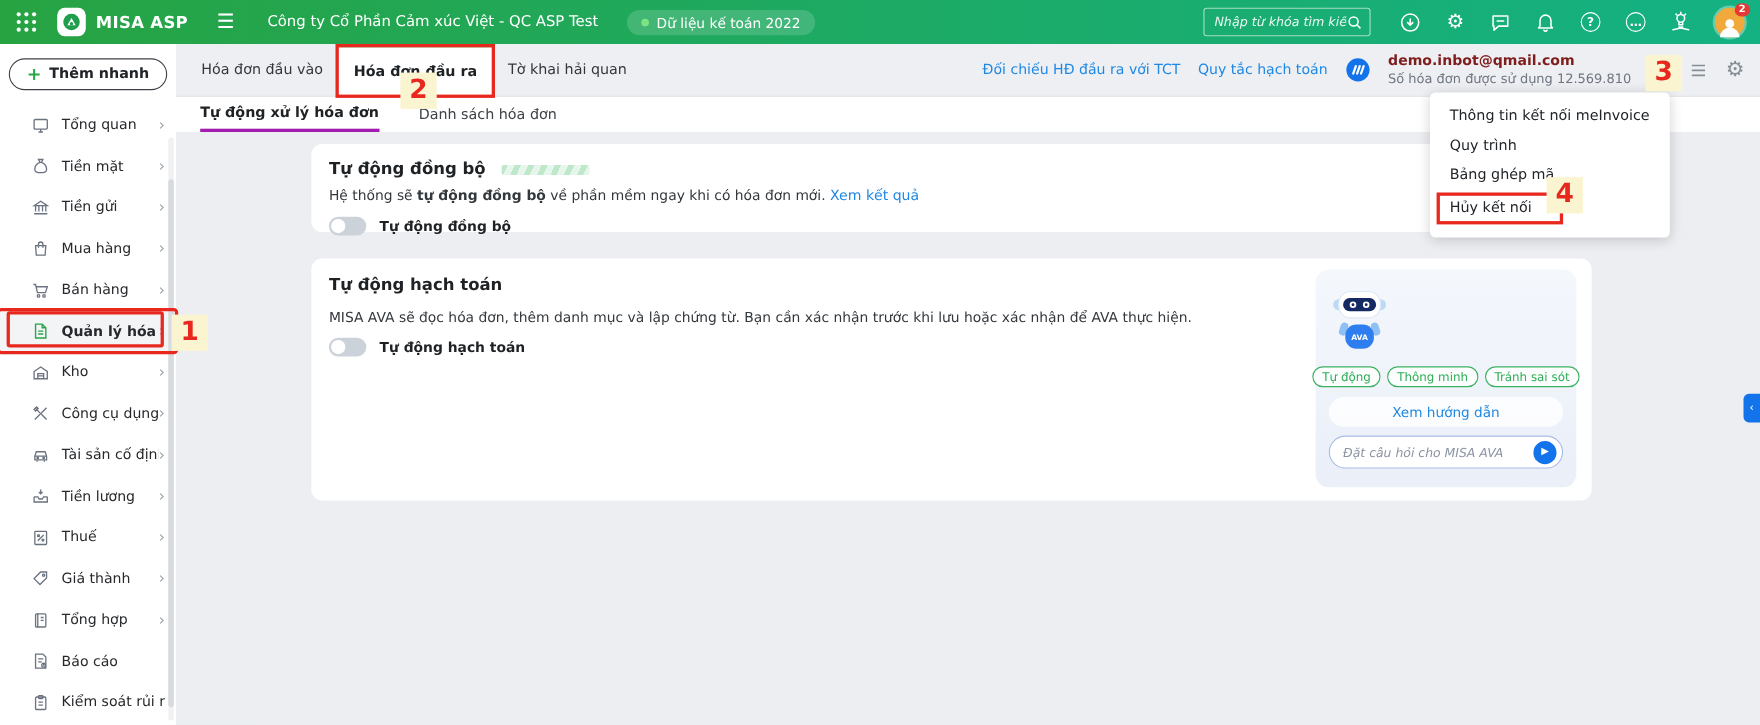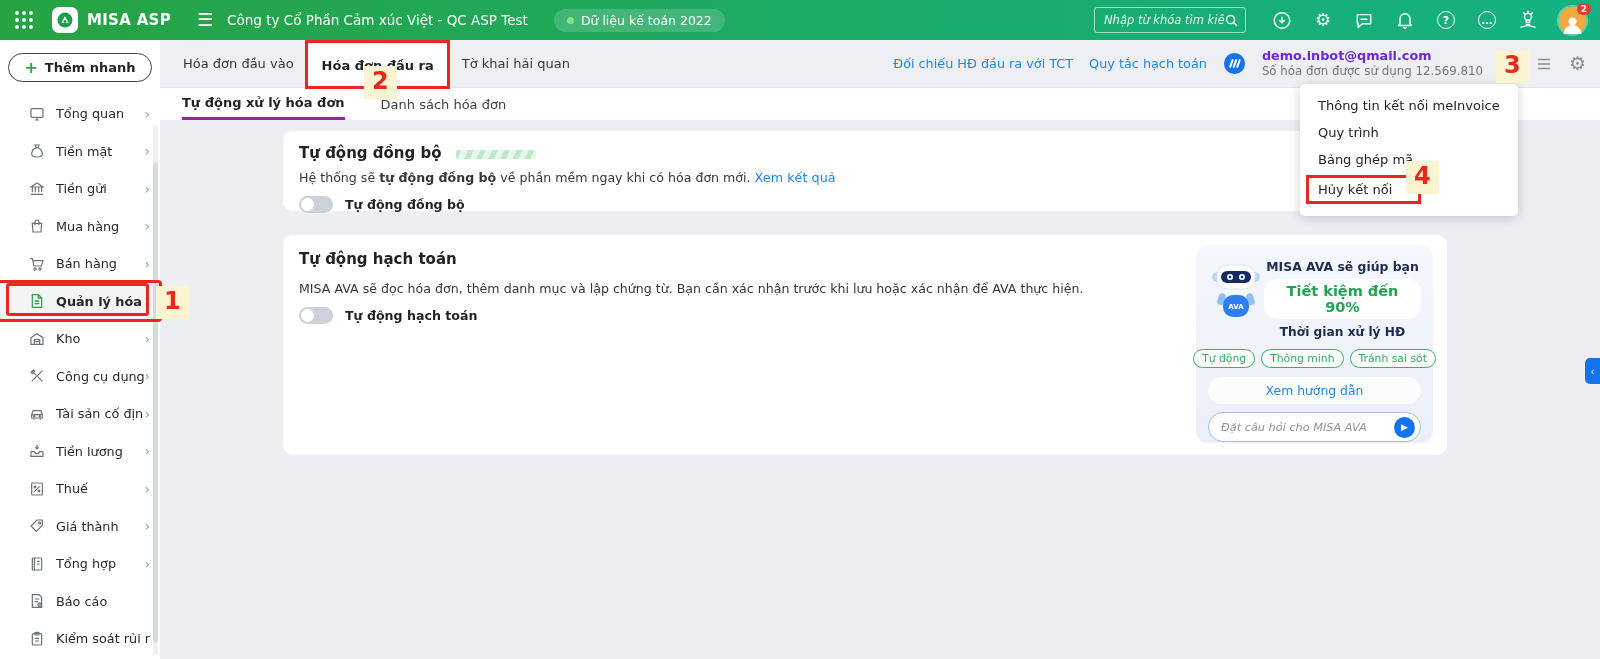--- a/index.html
+++ b/index.html
@@ -7,21 +7,21 @@
   body { position:relative; font-family:"DejaVu Sans","Liberation Sans",sans-serif; font-size:13px; color:#26282b; background:#eceef1; }
 
   
   .topbar { position:absolute; left:0; top:0; width:1600px; height:40px;
     background:linear-gradient(90deg,#27a342 0%,#1cab68 55%,#14b183 100%);
     display:flex; align-items:center; padding:0 14px; color:#fff; z-index:30; }
   .tb-logo { width:26px; height:26px; background:#fff; border-radius:7px; margin-left:18px;
     display:flex; align-items:center; justify-content:center; }
   .tb-brand { font-weight:bold; font-size:15px; margin-left:9px; letter-spacing:.3px; }
   .tb-burger { font-size:18px; margin-left:26px; line-height:1; cursor:pointer; }
-  .tb-company { font-size:13.5px; margin-left:14px; }
+  .tb-company { font-size:13.5px; margin-left:30px; }
   .tb-badge { margin-left:26px; background:rgba(255,255,255,.16); border-radius:13px; padding:4px 13px;
     font-size:12.5px; display:flex; align-items:center; gap:7px; }
   .tb-badge .dot { width:7px; height:7px; border-radius:50%; background:#7be382; }
   .tb-spacer { flex:1; }
   .tb-search { width:152px; height:26px; border:1px solid rgba(255,255,255,.6); border-radius:3px;
     display:flex; align-items:center; padding:0 6px 0 9px; }
   .tb-search input { flex:1; min-width:0; background:transparent; border:none; outline:none; color:#fff;
     font-style:italic; font-size:11.5px; font-family:inherit; }
   .tb-search input::placeholder { color:rgba(255,255,255,.9); }
   .tb-icons { display:flex; align-items:center; gap:21px; margin-left:26px; }
@@ -55,21 +55,21 @@
   
   .tabrow { position:absolute; left:160px; top:40px; right:0; height:48px; background:#edeff3;
     display:flex; align-items:stretch; border-bottom:1px solid #e3e5e9; z-index:6; }
   .tab { display:flex; align-items:center; padding:0 14px; font-size:13px; color:#33373c; cursor:pointer; }
   .tab:first-child { margin-left:9px; }
   .tab.active { background:#fff; border-top:3px solid #2db553; font-weight:bold; color:#1f2225; position:relative; }
   .tabrow-right { margin-left:auto; display:flex; align-items:center; gap:16px; padding-right:14px; }
   .hlink { color:#1e88e5; font-size:12.8px; cursor:pointer; white-space:nowrap; }
   .me-ic { width:23px; height:23px; flex:none; }
   .acct { line-height:1.25; }
-  .acct .em { font-weight:bold; font-size:12.8px; color:#6d28d9; }
+  .acct .em { font-weight:bold; font-size:12.8px; color:#7f1d1d; }
   .acct .us { font-size:11.8px; color:#6f7681; }
   .caret-wrap { position:relative; width:20px; height:22px; display:flex; align-items:center; justify-content:center; cursor:pointer; }
   .caret { font-size:9px; color:#3c4043; }
   .gray-ic { color:#868e96; display:flex; align-items:center; }
 
   
   .subrow { position:absolute; left:160px; top:88px; right:0; height:32px; background:#fff;
     display:flex; align-items:stretch; padding-left:22px; gap:36px; z-index:4; }
   .subtab { display:flex; align-items:center; font-size:13px; color:#3c4247; cursor:pointer; }
   .subtab.active { font-weight:bold; color:#1f2225; border-bottom:3px solid #a21caf; }
@@ -487,25 +487,20 @@
             <circle cx="22" cy="18" r="3" fill="#fff"></circle>
               <circle cx="22" cy="18" r="1.3" fill="#152a62"></circle>
             <circle cx="34" cy="18" r="3" fill="#fff"></circle>
               <circle cx="34" cy="18" r="1.3" fill="#152a62"></circle>
             <rect x="10" y="34" width="7" height="12" rx="3.5" fill="#8fc0f3" transform="rotate(18 13 40)"></rect>
             <rect x="39" y="34" width="7" height="12" rx="3.5" fill="#8fc0f3" transform="rotate(-18 43 40)"></rect>
             <rect x="15" y="36" width="26" height="22" rx="10" fill="#2e7ef0"></rect>
             <text x="28" y="50" font-size="7" font-weight="bold" fill="#fff" text-anchor="middle" font-family="DejaVu Sans,sans-serif">AVA</text>
           </svg>
         </span>
-        <div class="ava-txt">
-          <div class="ava-l1">MISA AVA sẽ giúp bạn</div>
-          <div class="ava-hl">Tiết kiệm đến 90%</div>
-          <div class="ava-l2">Thời gian xử lý HĐ</div>
-        </div>
       </div>
       <div class="ava-pills">
         <span class="pill">Tự động</span>
         <span class="pill">Thông minh</span>
         <span class="pill">Tránh sai sót</span>
       </div>
       <div class="ava-guide">Xem hướng dẫn</div>
       <div class="ava-ask">
         <input type="text" placeholder="Đặt câu hỏi cho MISA AVA" style="">
         <span class="ava-send">▶</span>

